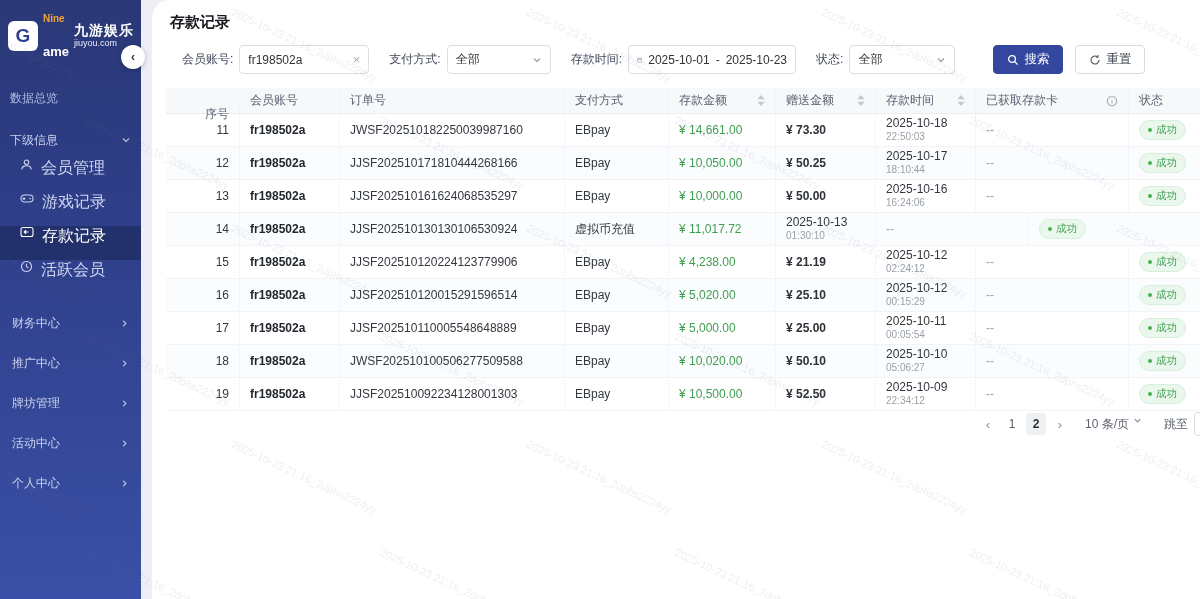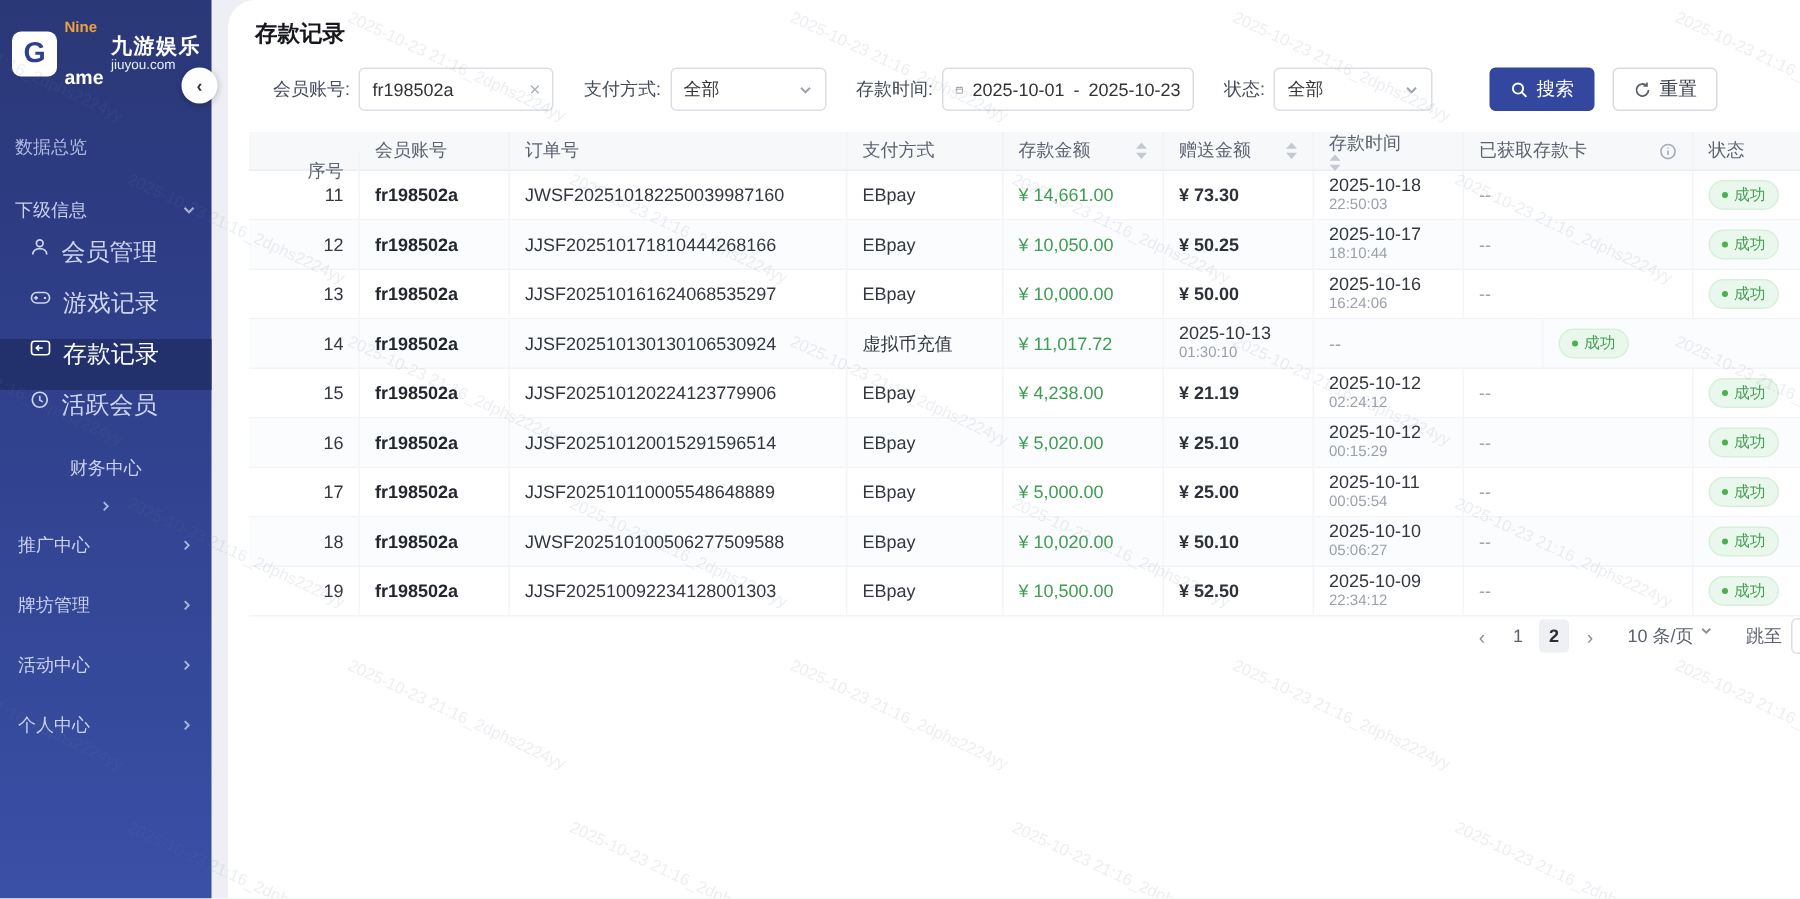--- a/index.html
+++ b/index.html
@@ -158,21 +158,21 @@
     <span>存款记录</span>
   </div>
   <div class="side-child">
     <svg width="13" height="13" viewBox="0 0 13 13" fill="none" stroke="currentColor" stroke-width="1.1">
         <circle cx="6.5" cy="6.5" r="5"></circle>
         <path d="M6.5 3.8v2.9l2 1.2"></path>
       </svg>
     <span>活跃会员</span>
   </div>
 
-  <div class="side-section" style="margin-top:10px;flex-direction:column;">
+  <div class="side-section" style="margin-top:10px;">
     <span>财务中心</span>
       <span class="grow"></span>
     <svg class="chev" width="9" height="9" viewBox="0 0 10 10" fill="none" stroke="currentColor" stroke-width="1.4">
         <polyline points="3.5,2 6.5,5 3.5,8"></polyline>
       </svg>
   </div>
   <div class="side-section">
     <span>推广中心</span>
       <span class="grow"></span>
     <svg class="chev" width="9" height="9" viewBox="0 0 10 10" fill="none" stroke="currentColor" stroke-width="1.4">
@@ -281,21 +281,21 @@
           <polygon points="4,12 0,7.4 8,7.4" fill="#c4c8d0"></polygon>
         </svg>
     </div>
     <div class="th c-bonus">
       <span>赠送金额</span>
       <svg class="sort-icon" width="8" height="11" viewBox="0 0 8 12">
           <polygon points="4,0 8,4.6 0,4.6" fill="#c4c8d0"></polygon>
           <polygon points="4,12 0,7.4 8,7.4" fill="#c4c8d0"></polygon>
         </svg>
     </div>
-    <div class="th c-date" style="flex-direction:column; justify-content:space-between;">
+    <div class="th c-date" style="flex-direction:row; align-items:center; justify-content:space-between;">
       <span>存款时间</span>
       <svg class="sort-icon" width="8" height="11" viewBox="0 0 8 12">
           <polygon points="4,0 8,4.6 0,4.6" fill="#c4c8d0"></polygon>
           <polygon points="4,12 0,7.4 8,7.4" fill="#c4c8d0"></polygon>
         </svg>
     </div>
     <div class="th c-card">
       <span>已获取存款卡</span>
       <svg class="info-icon" width="12" height="12" viewBox="0 0 12 12" fill="none" stroke="#a8adb8" stroke-width="1.1">
           <circle cx="6" cy="6" r="4.7"></circle>

